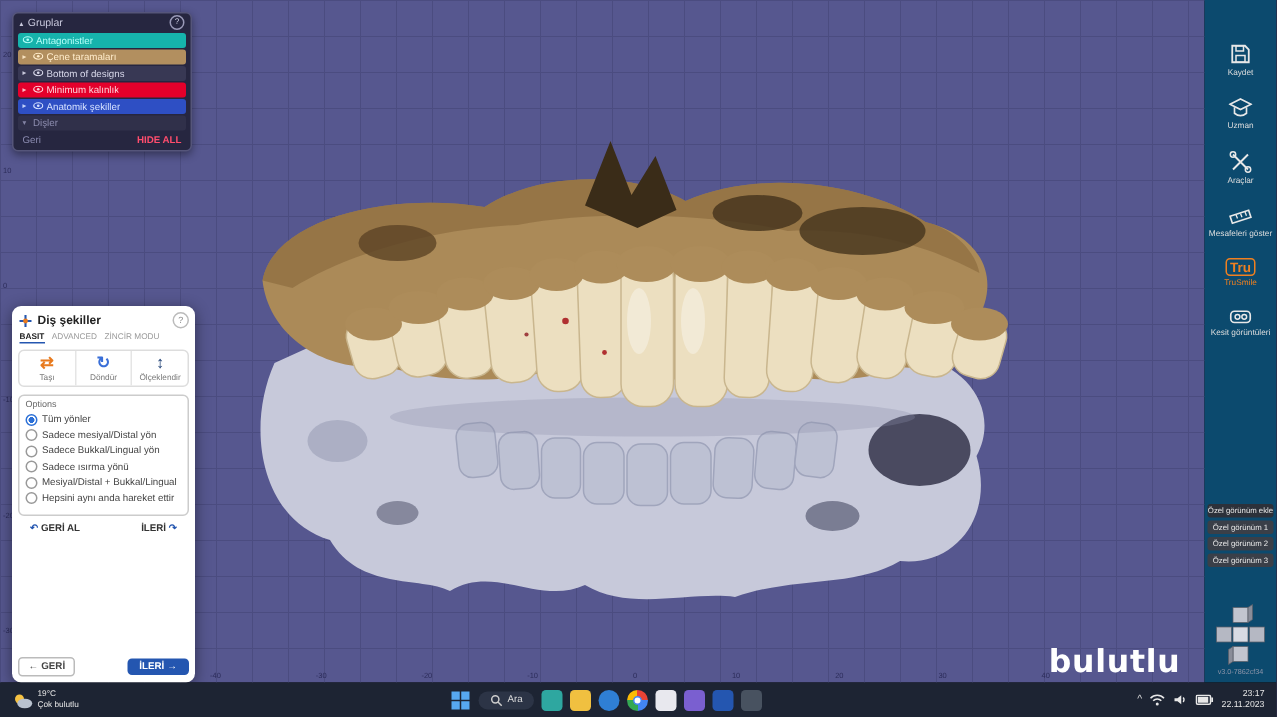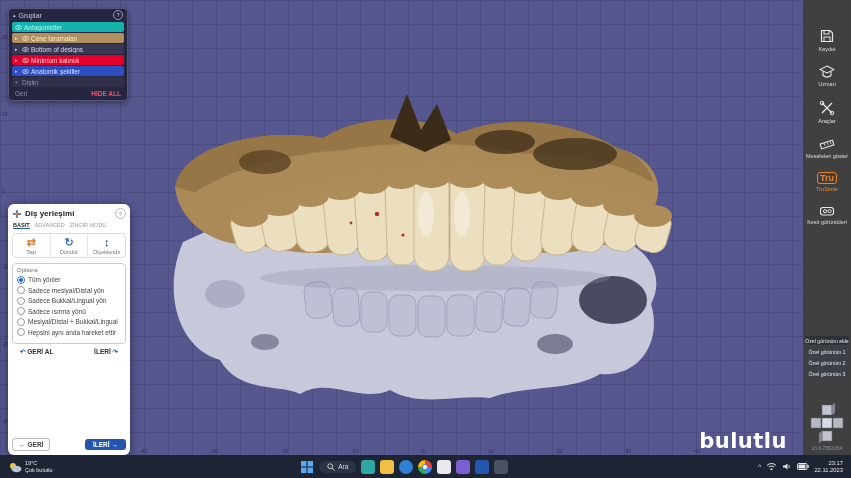--- a/index.html
+++ b/index.html
@@ -64,21 +64,21 @@
     font-weight:bold;color:#333;font-size:6.5px;}
   .undo-row .arrow{color:#2456b0;}
   .pp-spacer{flex:1;}
   .pp-bottom{display:flex;justify-content:space-between;align-items:center;}
   .back-btn{border:1px solid #bbb;border-radius:3px;padding:2px 6px;color:#444;
     font-weight:bold;background:#fff;display:flex;gap:2px;align-items:center;}
   .next-btn{background:#2456b0;border-radius:3px;padding:2px 8px;color:#fff;
     font-weight:bold;display:flex;gap:2px;align-items:center;}
 
   
-  .sidebar{position:absolute;left:803px;top:0;width:48px;height:455px;background:#404040;
+  .sidebar{position:absolute;left:803px;top:0;width:48px;height:455px;background:#0c4a6e;
     color:#ddd;font-size:5.5px;}
   .sb-items{display:flex;flex-direction:column;align-items:center;padding-top:28px;}
   .sb-item{display:flex;flex-direction:column;align-items:center;gap:2px;
     margin-bottom:13px;text-align:center;width:46px;}
   .tru-badge{color:#f08020;font-weight:bold;font-size:9px;border:1px solid #f08020;
     border-radius:3px;padding:0 2px;}
   .tru-label{color:#f08020;}
   .sb-views{position:absolute;left:2px;top:336px;width:44px;display:flex;
     flex-direction:column;gap:2px;align-items:center;}
   .view-btn{width:44px;background:#3a3f48;border-radius:2px;text-align:center;
@@ -264,21 +264,21 @@
     <span class="gp-hideall">HIDE ALL</span>
   </div>
 </div>
 
 <div class="placement-panel">
   <div class="pp-header">
     <svg width="10" height="10">
       <path d="M1 5 h8 M5 1 v8" stroke="#2456b0" stroke-width="1.4"></path>
       <circle cx="5" cy="5" r="1.6" fill="#e87a1e"></circle>
     </svg>
-    <span class="pp-title">Diş yerleşimi</span>
+    <span class="pp-title">Diş şekiller</span>
     <span class="pp-help">?</span>
   </div>
 
   <div class="pp-tabs">
     <span class="pp-tab active">BASIT</span>
     <span class="pp-tab">ADVANCED</span>
     <span class="pp-tab">ZİNCİR MODU</span>
   </div>
 
   <div class="tools-card">

